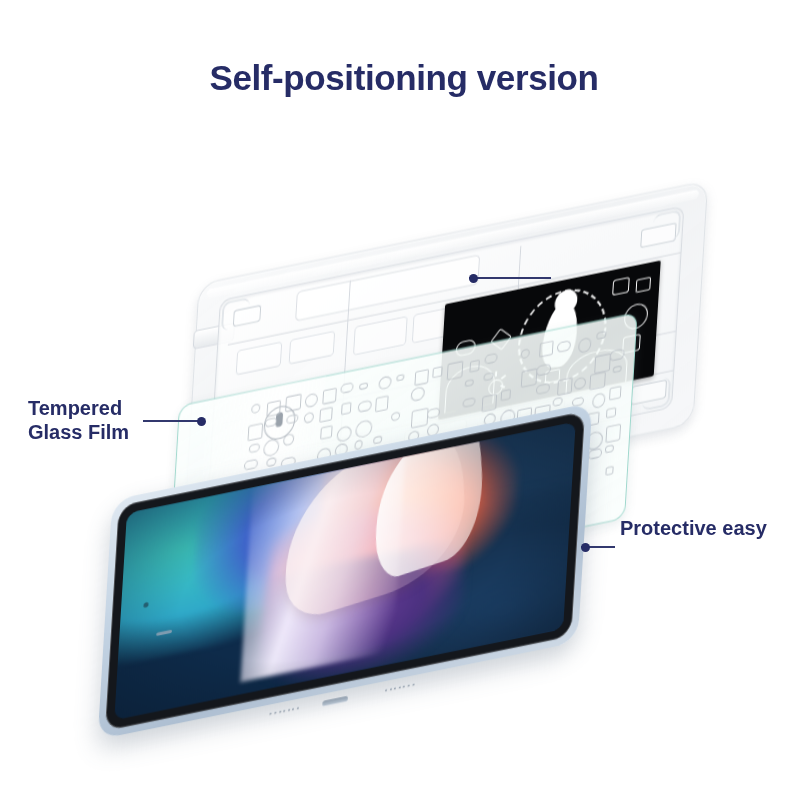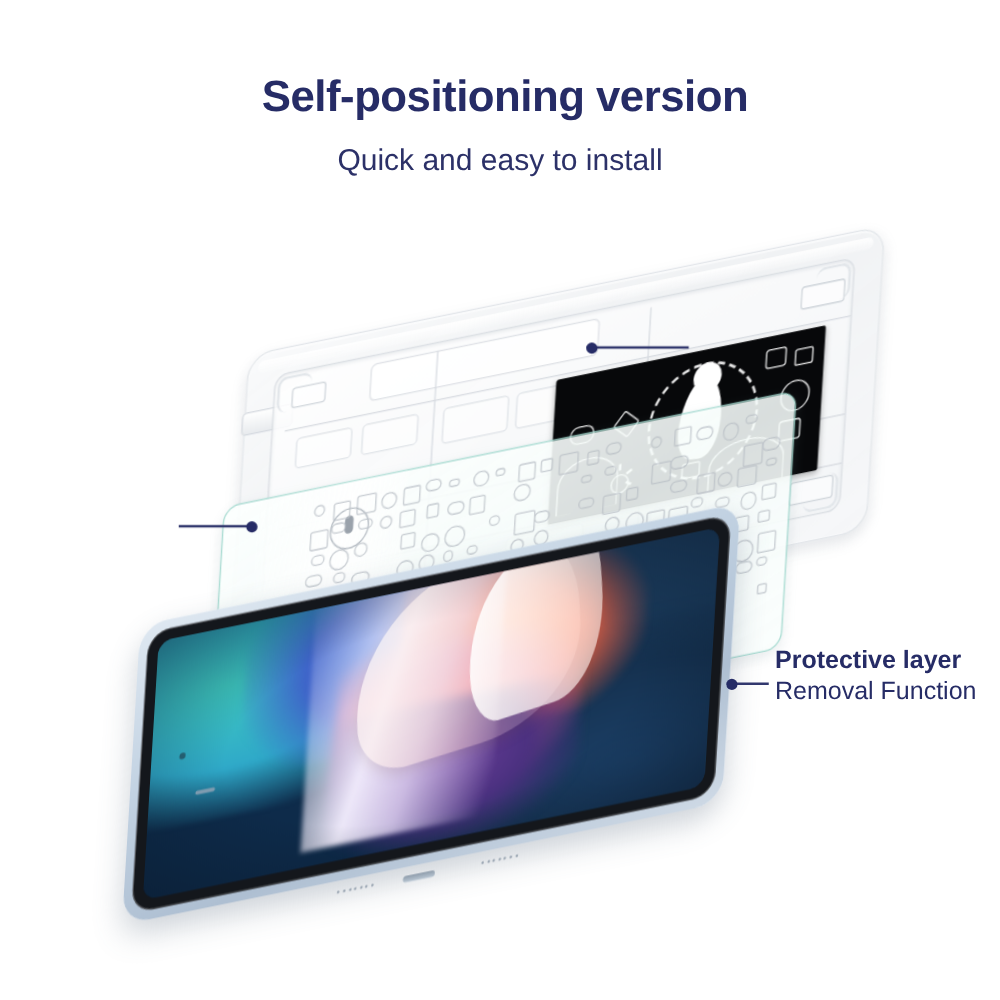--- a/index.html
+++ b/index.html
@@ -252,21 +252,20 @@
     position:absolute;left:11%;top:60%;width:16px;height:3px;border-radius:2px;
     background:rgba(150,165,182,.8);
   }
 </style>
 </head>
 <body>
 
 <div id="stage">
 
   <div class="title">Self-positioning version</div>
-  <div class="sub1">Quick and easy to install</div>
 
   <div class="plane" id="framework">
     <div class="fw-body">
       <div class="fw-rimhi"></div>
       <div class="fw-notch"></div>
 
       <div class="fw-inner">
         <div class="fw-window"></div>
 
         <div class="fw-line" style="left:10px;top:44px;width:470px;"></div>
@@ -531,23 +530,26 @@
 
   <div class="leader" id="lead-framework" style="left:469px;top:277px;width:82px;">
     <div class="lline" style="width:82px;"></div>
     <div class="ldot" style="left:0;"></div>
   </div>
 
   <div class="leader" id="lead-glass" style="left:143px;top:420px;width:62px;">
     <div class="lline" style="width:62px;"></div>
     <div class="ldot" style="left:54px;"></div>
   </div>
+  <div class="callout" id="cal-glass">
+    <div class="hd">Tempered</div>
+    <div class="hd">Glass Film</div>
+  </div>
 
   <div class="leader" id="lead-protective" style="left:581px;top:546px;width:34px;">
     <div class="lline" style="width:34px;"></div>
     <div class="ldot" style="left:0;"></div>
   </div>
   <div class="callout" id="cal-protective">
-    <div class="hd">Protective layer</div>
-    <div class="ln">Removal Function</div>
+    <div class="hd">Protective easy</div>
   </div>
 
 </div>
 
 </body></html>

